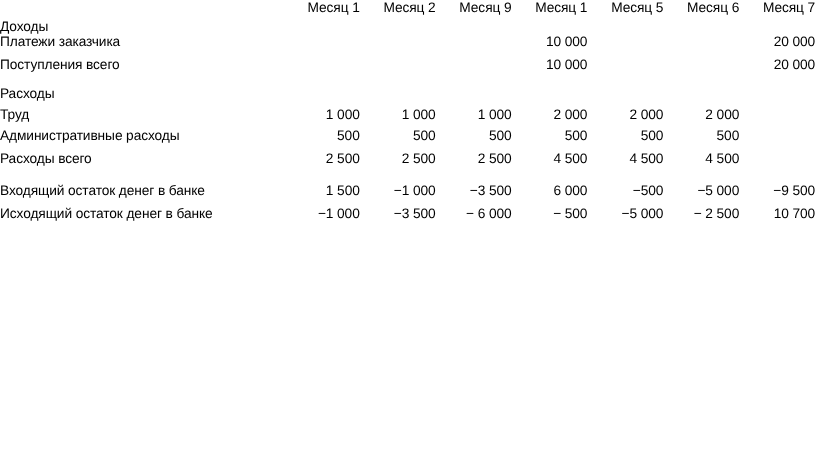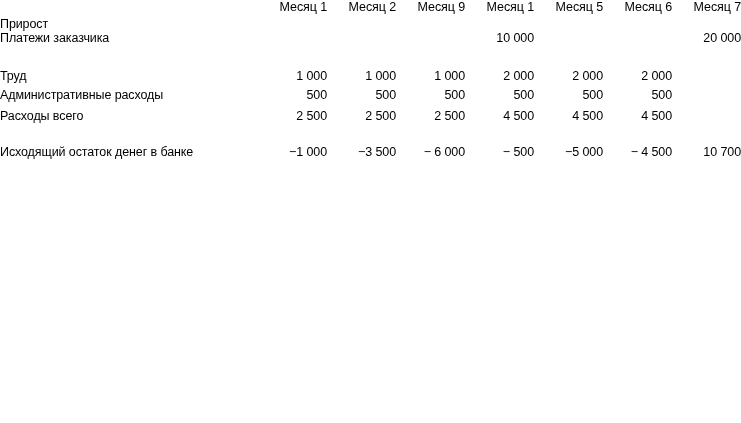--- a/index.html
+++ b/index.html
@@ -121,50 +121,64 @@
       <td class="hdr-cell">Месяц 1</td>
       <td class="hdr-cell">Месяц 5</td>
       <td class="hdr-cell">Месяц 6</td>
       <td class="hdr-cell">Месяц 7</td>
     </tr>
     <tr class="header-rule-thin">
       <td colspan="8"></td>
     </tr>
 
     <tr>
-      <td class="label bold">Прирост</td>
+      <td class="label bold">Доходы</td>
       <td class="num" colspan="7"></td>
     </tr>
 
     <tr>
       <td class="label">Платежи заказчика</td>
       <td class="num"></td>
       <td class="num"></td>
       <td class="num"></td>
       <td class="num">10 000</td>
       <td class="num"></td>
       <td class="num"></td>
       <td class="num">20 000</td>
     </tr>
 
     <tr class="rule-row">
       <td class="rule-gap"></td>
       <td class="rule-line-thick" colspan="7"></td>
     </tr>
 
+    <tr>
+      <td class="label">Поступления всего</td>
+      <td class="num"></td>
+      <td class="num"></td>
+      <td class="num"></td>
+      <td class="num">10 000</td>
+      <td class="num"></td>
+      <td class="num"></td>
+      <td class="num">20 000</td>
+    </tr>
 
     <tr class="rule-row">
       <td class="rule-gap"></td>
       <td class="rule-line-thin" colspan="7"></td>
     </tr>
 
     <tr class="spacer-sm">
       <td colspan="8"></td>
     </tr>
 
+    <tr>
+      <td class="label bold">Расходы</td>
+      <td class="num" colspan="7"></td>
+    </tr>
 
 
     <tr class="spacer-sm">
       <td colspan="8"></td>
     </tr>
 
     <tr>
       <td class="label">Труд</td>
       <td class="num">1 000</td>
       <td class="num">1 000</td>
@@ -209,34 +223,44 @@
     <tr class="rule-row">
       <td class="rule-gap"></td>
       <td class="rule-line-med" colspan="7"></td>
     </tr>
 
 
     <tr class="spacer-row">
       <td colspan="8"></td>
     </tr>
 
+    <tr>
+      <td class="label">Входящий остаток денег в банке</td>
+      <td class="num">1 500</td>
+      <td class="num">−1 000</td>
+      <td class="num">−3 500</td>
+      <td class="num">6 000</td>
+      <td class="num">−500</td>
+      <td class="num">−5 000</td>
+      <td class="num">−9 500</td>
+    </tr>
 
     <tr class="rule-row">
       <td class="rule-gap"></td>
       <td class="rule-line-med" colspan="7"></td>
     </tr>
 
     <tr>
       <td class="label">Исходящий остаток денег в банке</td>
       <td class="num">−1 000</td>
       <td class="num">−3 500</td>
       <td class="num">− 6 000</td>
       <td class="num">− 500</td>
       <td class="num">−5 000</td>
-      <td class="num">− 4 500</td>
+      <td class="num">− 2 500</td>
       <td class="num">10 700</td>
     </tr>
 
     <tr class="bottom-rule">
       <td colspan="8"></td>
     </tr>
 
   </tbody>
 </table>
 

